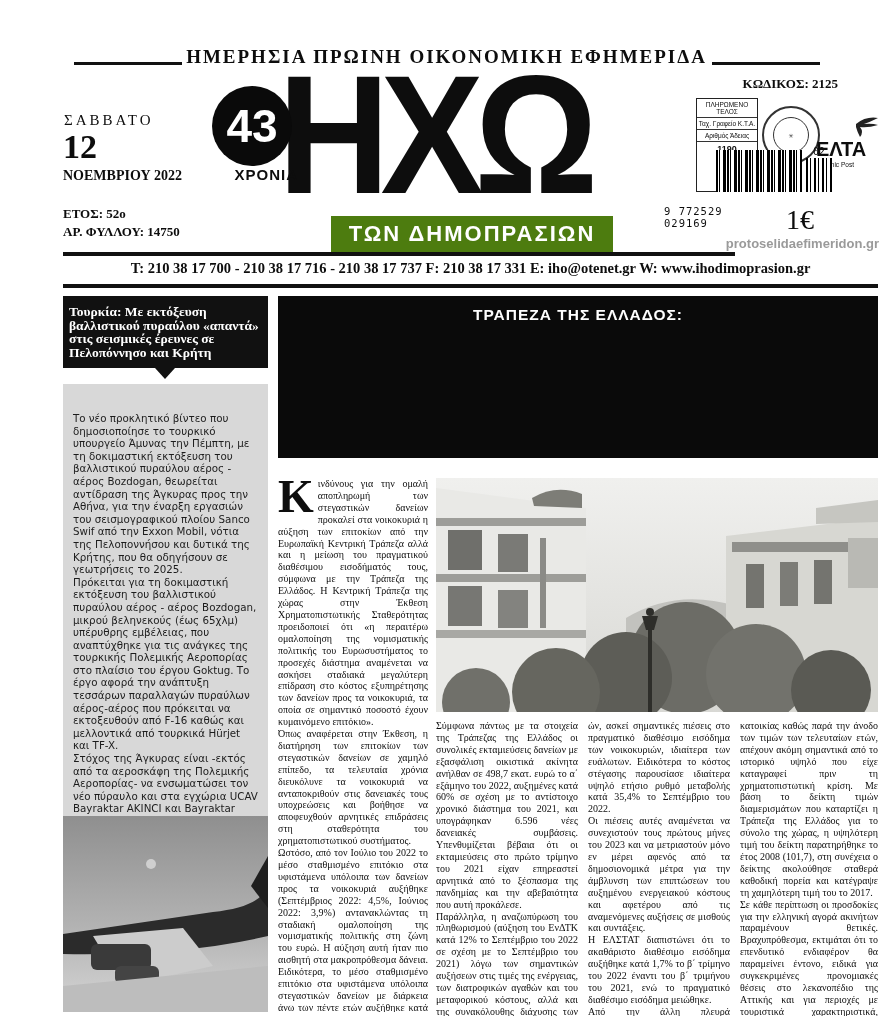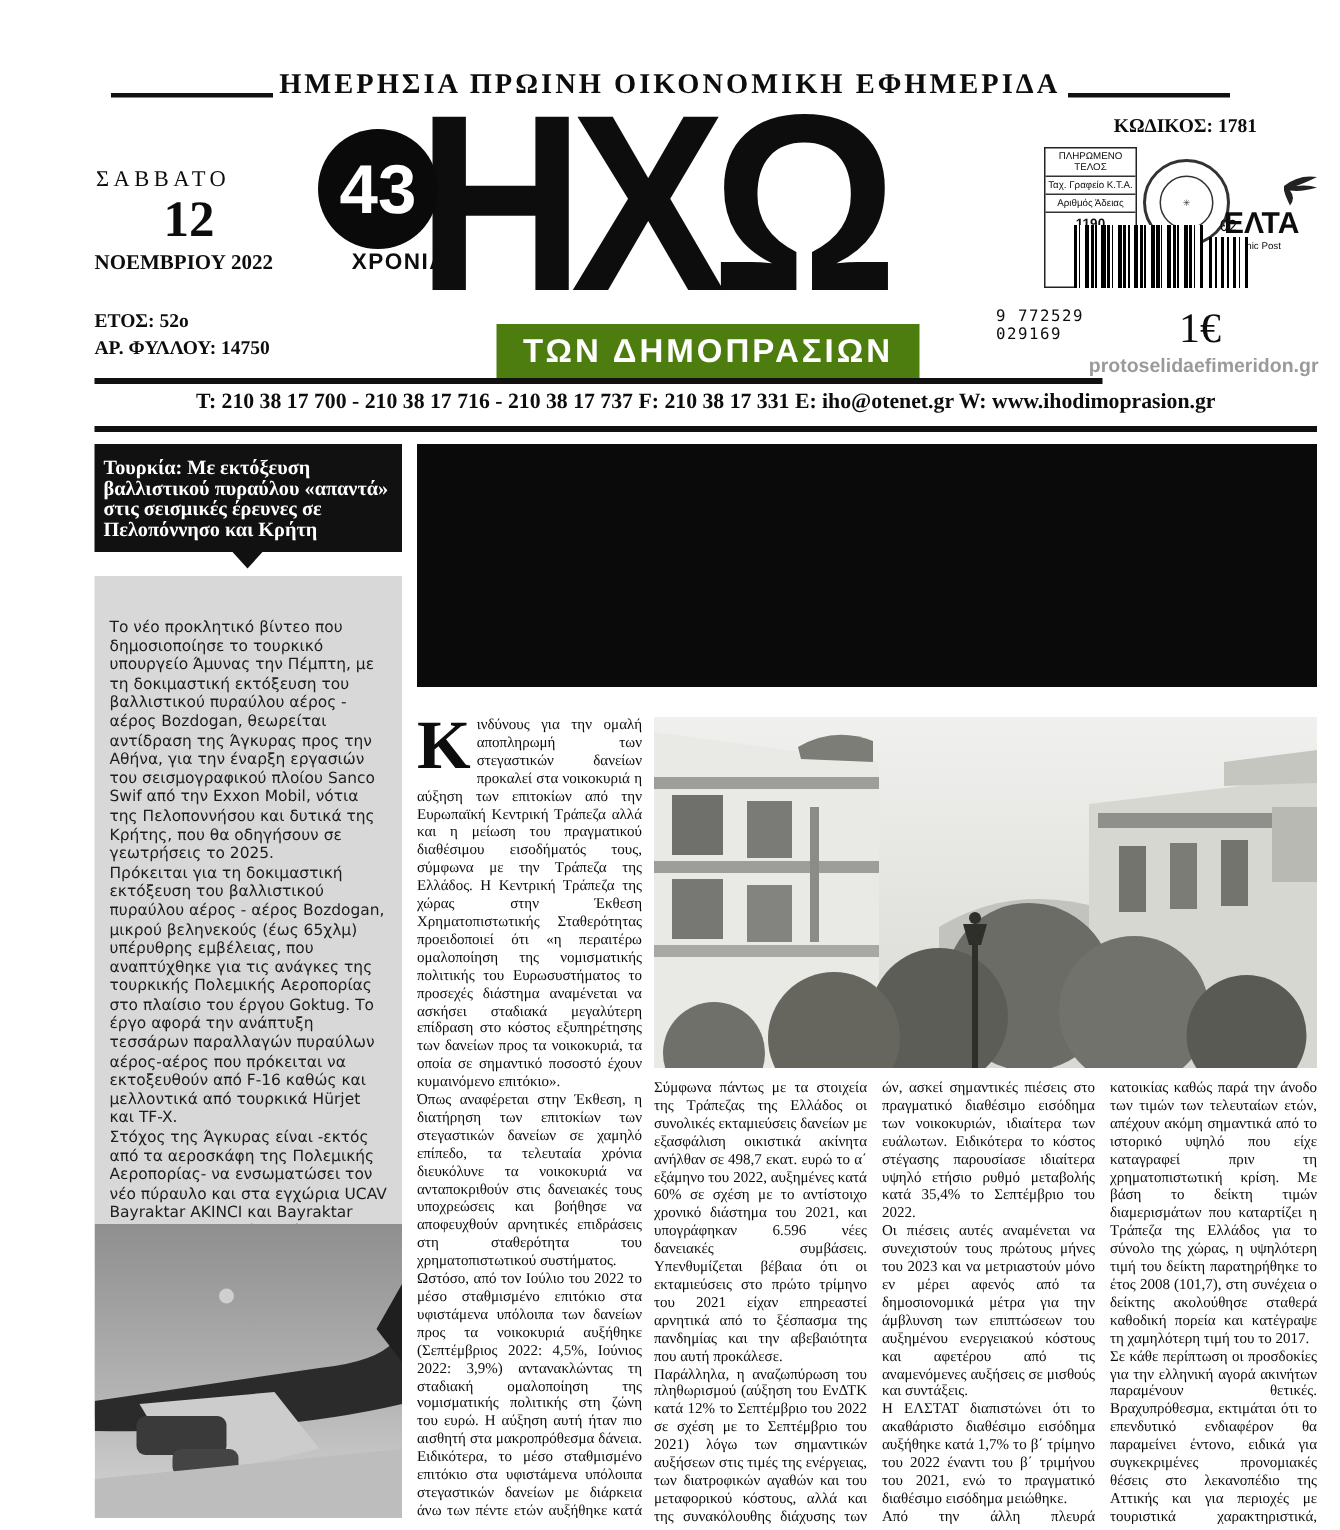--- a/index.html
+++ b/index.html
@@ -5,21 +5,21 @@
   html,body{margin:0;padding:0;}
   body{width:893px;height:1020px;background:#fff;position:relative;overflow:hidden;
        font-family:"Liberation Serif", serif;color:#0d0d0d;}
   .abs{position:absolute;}
   
   .tagline{top:46px;left:0;width:893px;text-align:center;font-size:19px;letter-spacing:2px;font-weight:600;}
   .tagrule{height:3px;background:#111;top:62px;}
   .tagrule.l{left:74px;width:108px;}
   .tagrule.r{left:712px;width:108px;}
   .day{left:64px;top:112px;font-size:15px;letter-spacing:3px;}
-  .daynum{left:63px;top:128px;font-size:34px;font-weight:bold;margin-left:46px;}
+  .daynum{left:63px;top:128px;font-size:34px;font-weight:bold;}
   .monthyear{left:63px;top:168px;font-size:14px;font-weight:bold;}
   .etos{left:63px;top:206px;font-size:13px;font-weight:bold;}
   .arfyllou{left:63px;top:224px;font-size:13px;font-weight:bold;}
   .badge{left:212px;top:86px;width:80px;height:80px;background:#0a0a0a;border-radius:50%;
          display:flex;align-items:center;justify-content:center;z-index:3;}
   .badge span{color:#fff;font-family:"Liberation Sans",sans-serif;font-weight:bold;font-size:46px;}
   .badgeword{left:206px;top:166px;width:92px;text-align:right;font-family:"Liberation Sans",sans-serif;
              font-weight:bold;font-size:15px;letter-spacing:1px;z-index:3;}
   .mast{left:278px;top:58px;width:380px;font-family:"Liberation Sans",sans-serif;font-weight:bold;
         font-size:168px;line-height:0.92;letter-spacing:-10px;transform:scaleX(.92);transform-origin:left top;z-index:2;}
@@ -90,21 +90,21 @@
 <div class="abs arfyllou">ΑΡ. ΦΥΛΛΟΥ: 14750</div>
 
 <div class="abs badge">
   <span>43</span>
 </div>
 <div class="abs badgeword">ΧΡΟΝΙΑ</div>
 
 <div class="abs mast">ΗΧΩ</div>
 <div class="abs mastsub">ΤΩΝ ΔΗΜΟΠΡΑΣΙΩΝ</div>
 
-<div class="abs kodikos">ΚΩΔΙΚΟΣ: 1781</div>
+<div class="abs kodikos">ΚΩΔΙΚΟΣ: 2125</div>
 
 <div class="abs stampbox">
   <div>ΠΛΗΡΩΜΕΝΟ ΤΕΛΟΣ</div>
   <div>Ταχ. Γραφείο Κ.Τ.Α.</div>
   <div>Αριθμός Άδειας</div>
   <div>1190</div>
 </div>
 
 <div class="abs roundstamp">
   <div class="inner">✳</div>
@@ -153,20 +153,21 @@
     <path d="M0 118 L150 96 Q188 92 200 78 L205 86 L205 120 Q120 140 0 138 Z" fill="#2b2b2b"></path>
     <path d="M188 70 L205 40 L205 92 Z" fill="#1f1f1f"></path>
     <path d="M30 120 L120 112 L150 150 L60 170 Z" fill="#cccccc"></path>
     <rect x="28" y="128" width="60" height="26" rx="6" fill="#3a3a3a"></rect>
     <rect x="52" y="150" width="44" height="18" rx="6" fill="#444444"></rect>
     <path d="M0 170 L205 150 L205 196 L0 196 Z" fill="#bdbdbd"></path>
   </svg>
 </div>
 
 <div class="abs mainblack">
+  <div class="kicker">ΤΡΑΠΕΖΑ ΤΗΣ ΕΛΛΑΔΟΣ:</div>
 </div>
 
 <div class="abs mainphoto">
   <svg width="442" height="234" viewBox="0 0 442 234">
     <defs>
       <linearGradient id="sky2" x1="0" y1="0" x2="0" y2="1">
         <stop offset="0" stop-color="#f0f0ee"></stop>
           <stop offset="1" stop-color="#d8d8d4"></stop>
       </linearGradient>
     </defs>

